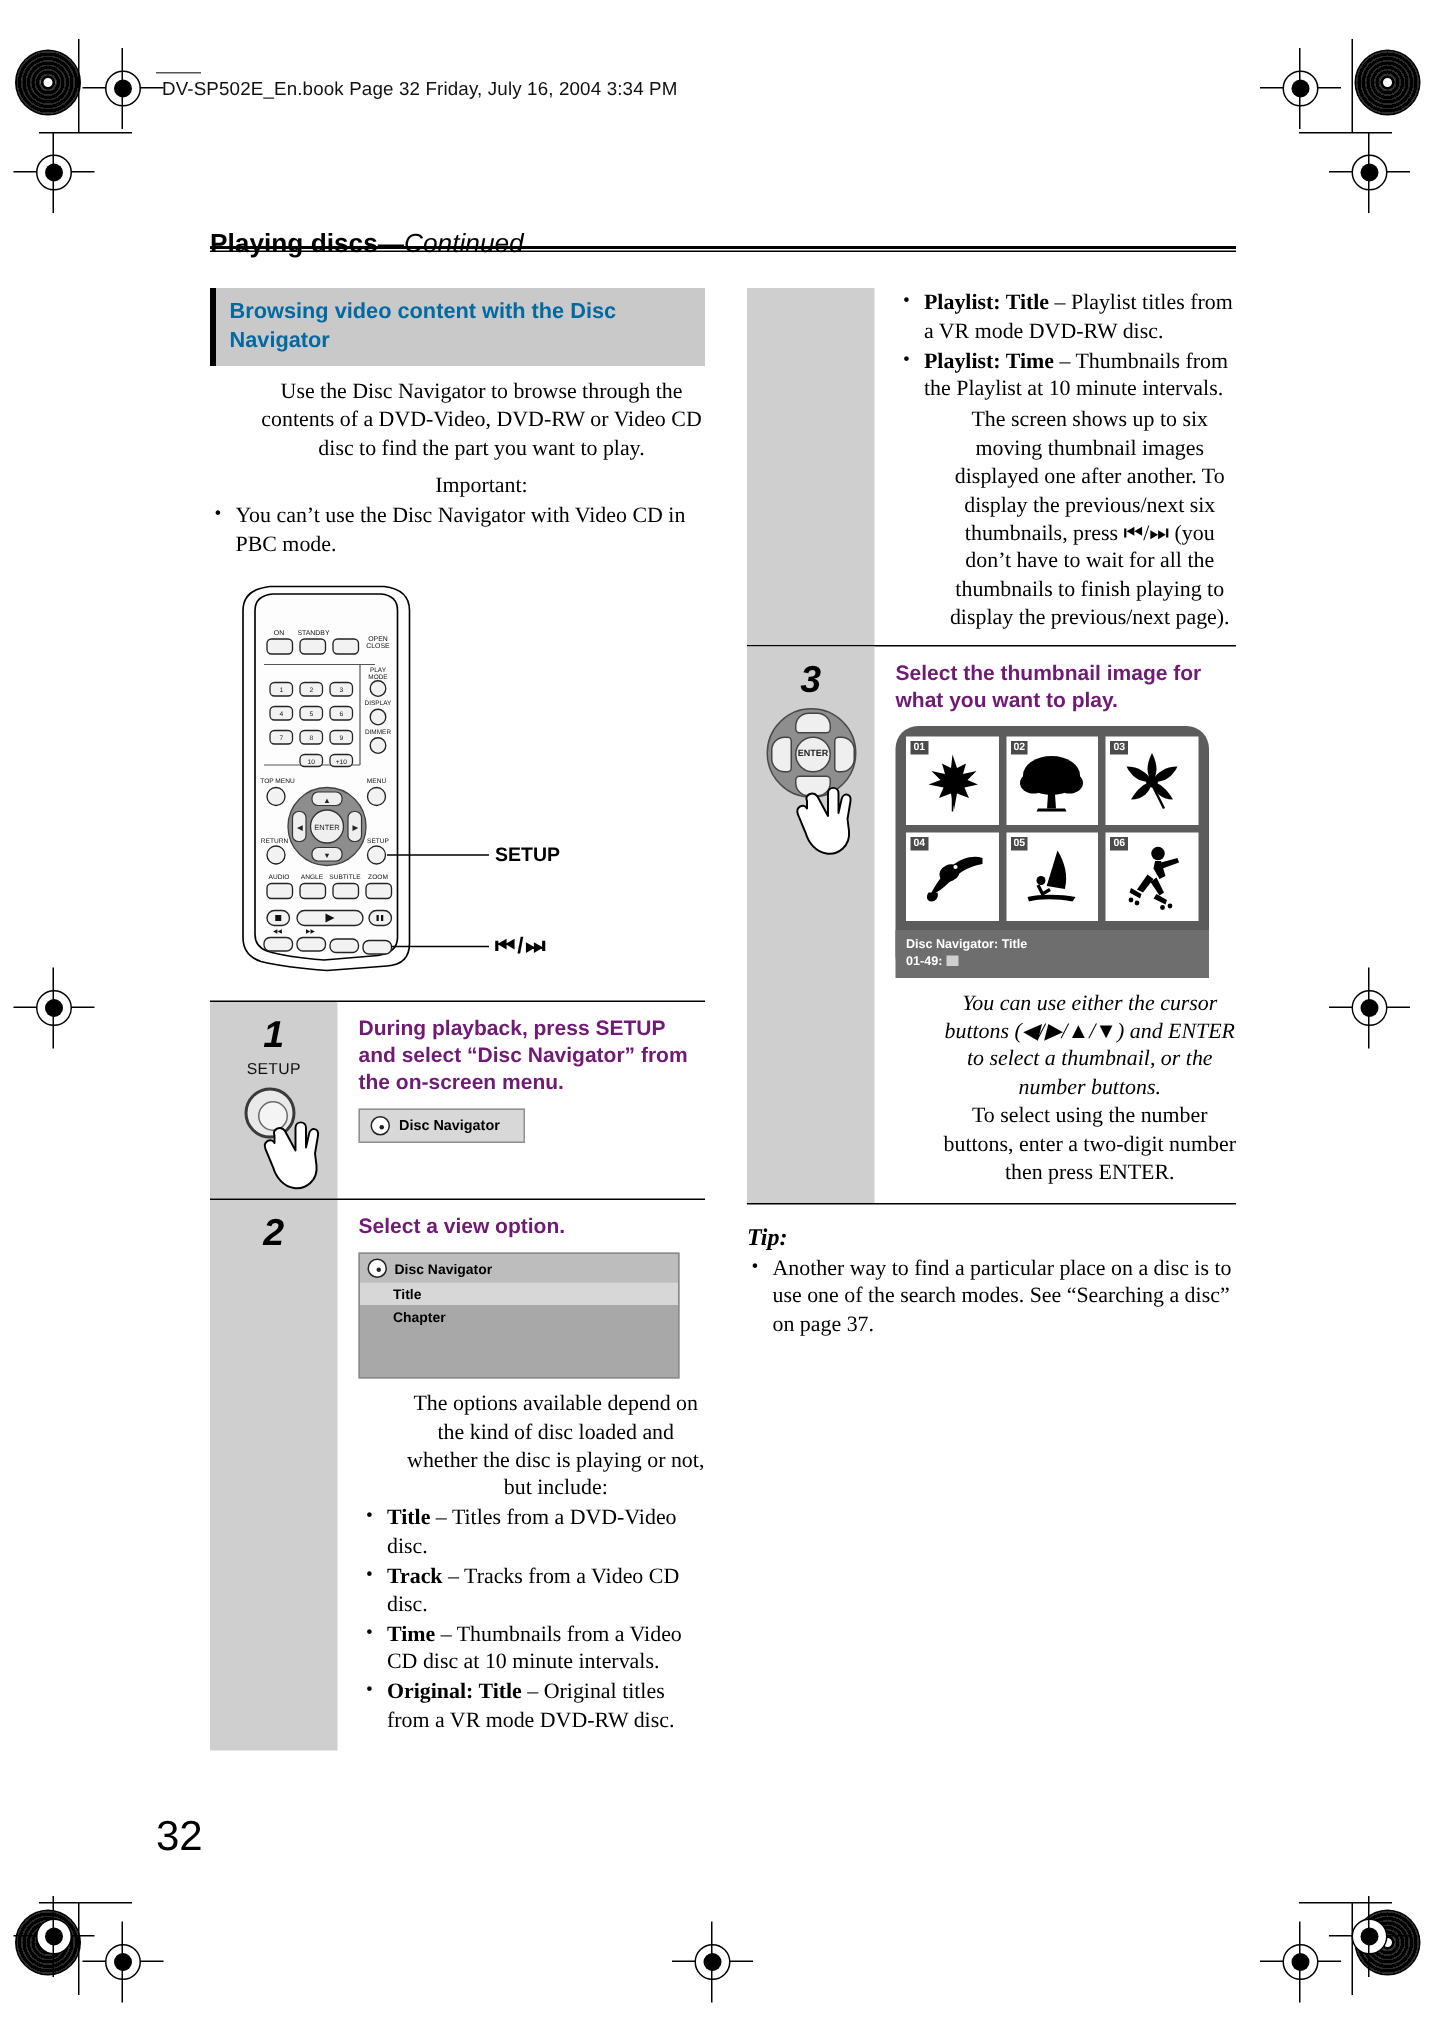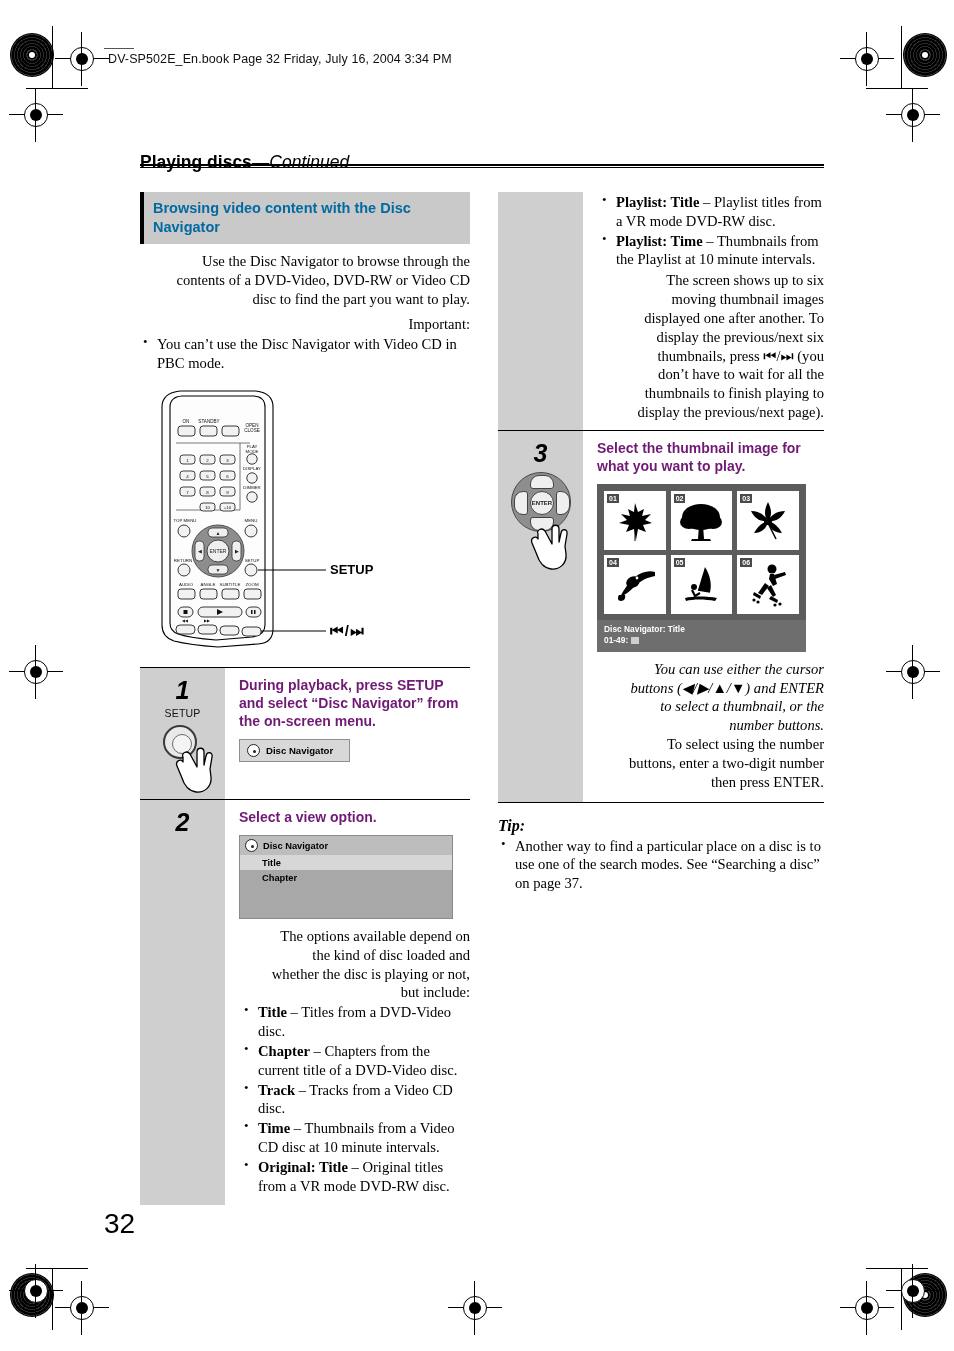--- a/index.html
+++ b/index.html
@@ -69,21 +69,21 @@
   .col-right{ position:absolute; left:498px; top:192px; width:326px; }
 
   
   .sect-head{
     background:#c9c9c9; padding:7px 9px 8px 9px;
     font-family:"Liberation Sans", sans-serif;
     font-size:14.5px; font-weight:bold; line-height:1.28; color:#0369a1;
   }
 
   .body-p{
-    font-size:14.6px; line-height:1.29; color:#000; text-align:right;
+    font-size:14.6px; line-height:1.29; color:#000; text-align:center;
     margin-top:8px;
     margin-left:32px;
   }
   .lbl-bold{ font-weight:bold; }
 
   ul.bul{ list-style:none; margin-top:1px; }
   ul.bul li{
     position:relative; padding-left:19px; font-size:14.6px; line-height:1.29;
     margin-top:1px;
   }
@@ -167,21 +167,21 @@
   }
   .dn-item{
     font-family:"Liberation Sans", sans-serif; font-size:9.3px; font-weight:bold;
     padding:2.5px 5px 2.5px 22px; color:#000;
   }
   .dn-item.sel{ background:#d7d7d7; }
   .dn-pad{ height:33px; }
 
   
   .tn-panel{
-    width:209px; margin-top:9px; background:#5c5c5c; padding:7px 7px 0 7px;
+    width:209px; margin-top:9px; background:#5c5c5c; padding:7px 7px 0 7px;border-radius:15px;
   }
   .tn-grid{ display:grid; grid-template-columns:repeat(3,1fr); gap:5px; }
   .tn-cell{
     position:relative; background:#fff; height:59px;
     display:flex; align-items:center; justify-content:center;
   }
   .tn-badge{
     position:absolute; left:3px; top:3px;
     font-family:"Liberation Sans", sans-serif; font-size:7px; font-weight:bold;
     background:#4a4a4a; color:#fff; padding:0 2px; line-height:9px;
@@ -464,21 +464,20 @@
           </div>
           <div class="dn-item sel">Title</div>
           <div class="dn-item">Chapter</div>
           <div class="dn-pad"></div>
         </div>
 
         <div class="body-p">The options available depend on the kind of disc loaded and whether the disc is playing or not, but include:</div>
 
         <ul class="bul">
           <li><span class="lbl-bold">Title</span><span> – Titles from a DVD-Video disc.</span></li>
-          <li><span class="lbl-bold">Chapter</span><span> – Chapters from the current title of a DVD-Video disc.</span></li>
           <li><span class="lbl-bold">Track</span><span> – Tracks from a Video CD disc.</span></li>
           <li><span class="lbl-bold">Time</span><span> – Thumbnails from a Video CD disc at 10 minute intervals.</span></li>
           <li><span class="lbl-bold">Original: Title</span><span> – Original titles from a VR mode DVD-RW disc.</span></li>
         </ul>
       </div>
     </div>
   </div>
 
   <div class="col-right">
 

